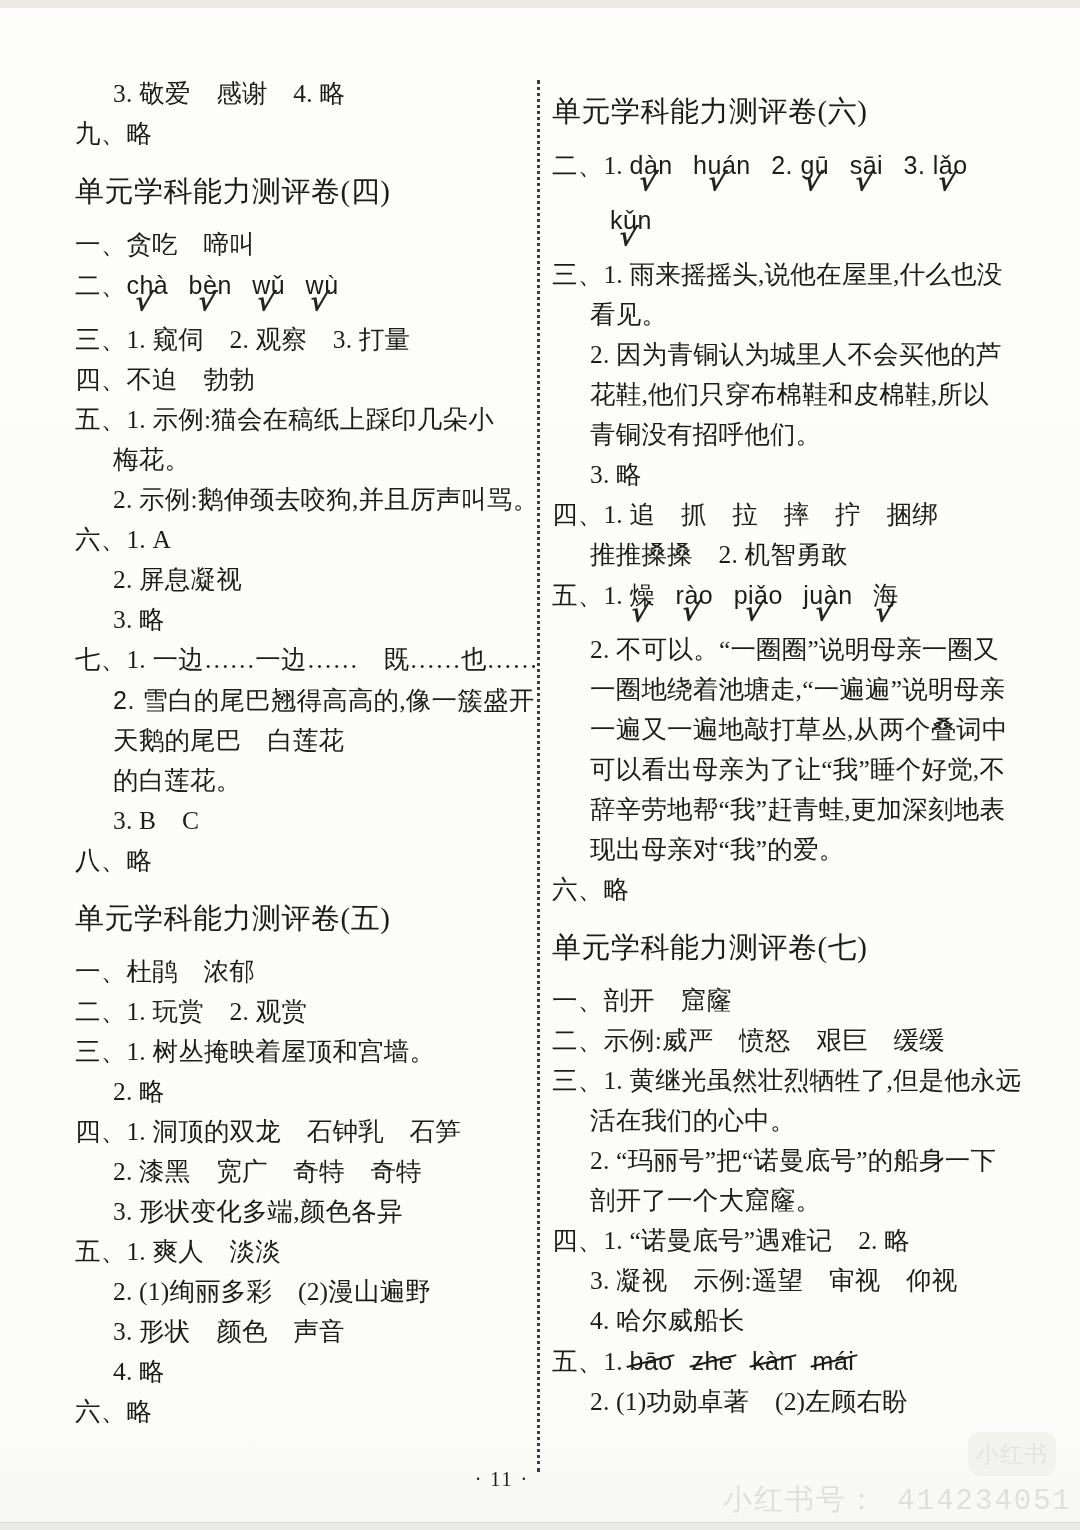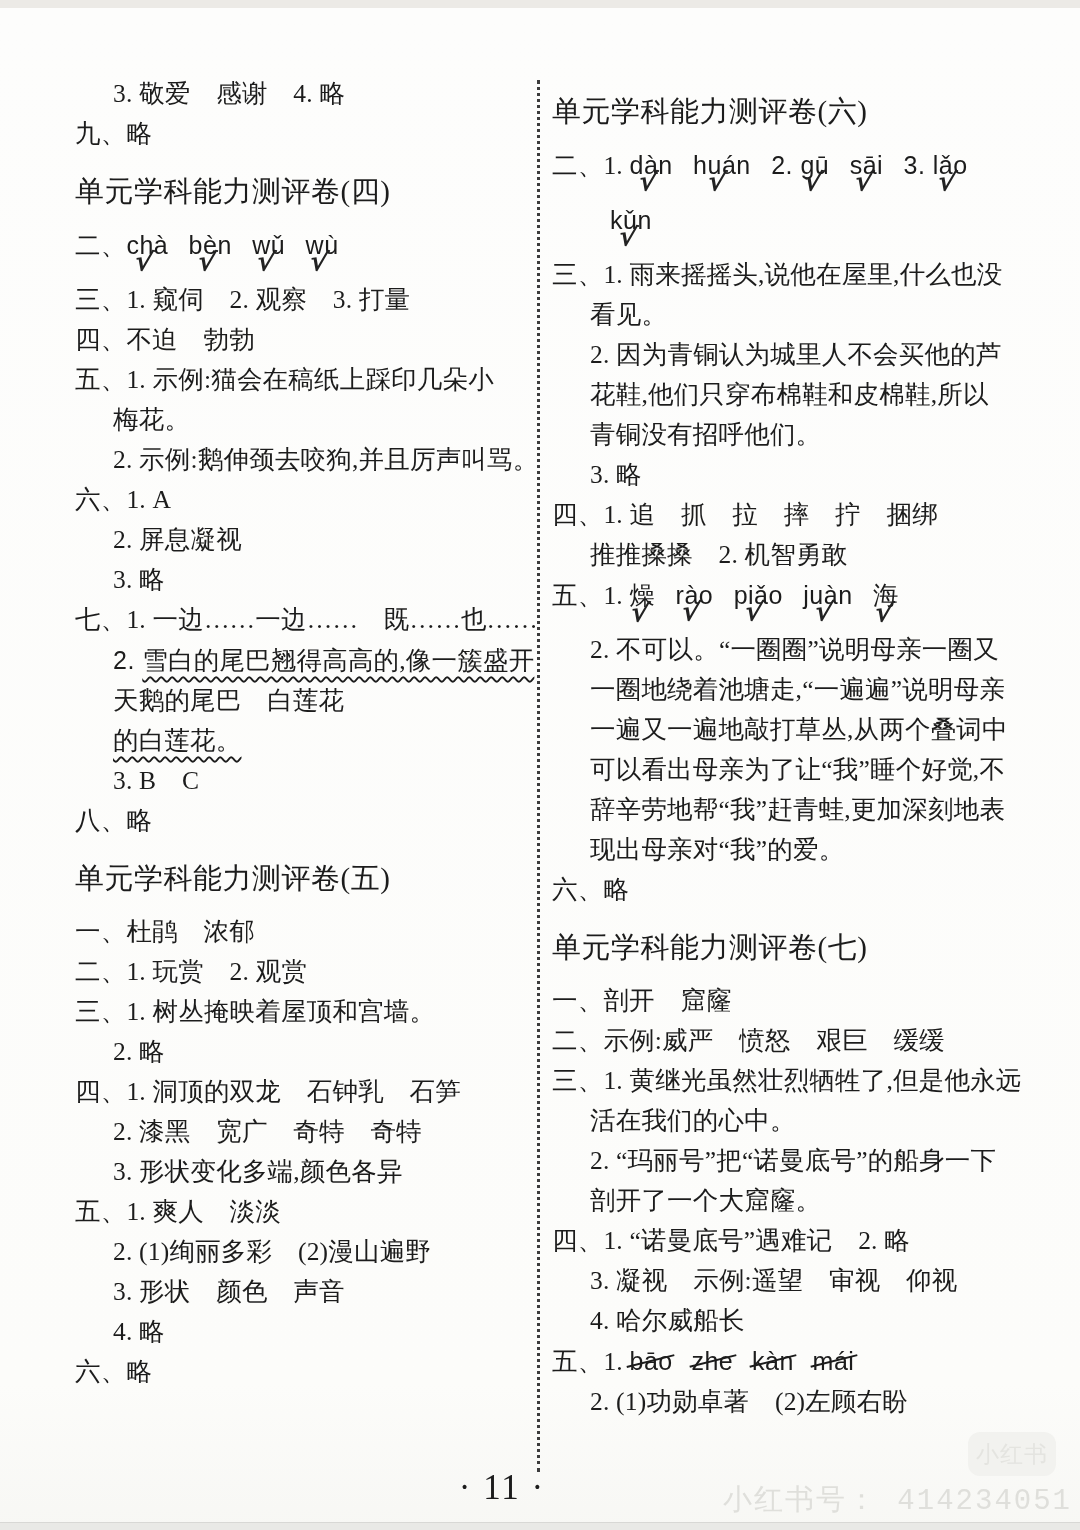--- a/index.html
+++ b/index.html
@@ -36,27 +36,27 @@
     transform:translateX(-50%) rotate(10deg);
     font-size:27px; font-weight:bold; color:#222;
     font-family:"DejaVu Sans",sans-serif; line-height:1;
   }
   .seg-strike { position:relative; display:inline-block; margin-right:0.75em; }
   .seg-strike::after {
     content:""; position:absolute; left:-7%; right:-7%; top:48%;
     border-top:2.5px solid #1c1c1c; transform:rotate(-14deg);
   }
   .wavy {
-    text-decoration:underline; text-decoration-style:wavy;
+    text-decoration-style:wavy;
     text-decoration-thickness:1.5px; text-underline-offset:7px;
     text-decoration-color:#1c1c1c;
   }
   .page-num {
     position:absolute; left:432px; top:1460px; width:140px;
-    text-align:center; font-size:35px; letter-spacing:2px;
+    text-align:center; font-size:20px; letter-spacing:2px;
   }
   .wm-badge {
     position:absolute; right:24px; top:1424px; width:88px; height:44px;
     background:#f2f2ef; border-radius:12px;
     display:flex; align-items:center; justify-content:center;
     font-family:"Liberation Sans",sans-serif; font-size:23px; color:#e4e4e0;
     letter-spacing:1px;
   }
   .wm-id {
     position:absolute; right:8px; top:1472px;
@@ -69,20 +69,21 @@
   }
 </style>
 </head>
 <body>
 
 <div class="page">
   <div class="col col-left" id="col-left">
       <div class="line indent-1"><span>3. 敬爱　感谢　4. 略</span></div>
       <div class="line indent-0"><span>九、略</span></div>
       <div class="sec-title">单元学科能力测评卷(四)</div>
+      <div class="line indent-0"><span>一、贪吃　啼叫</span></div>
       <div class="line indent-0 gap-b"><span>二、</span><span class="seg-check"><span class="pinyin">chà</span><span class="mk">√</span></span><span class="seg-check"><span class="pinyin">bèn</span><span class="mk">√</span></span><span class="seg-check"><span class="pinyin">wǔ</span><span class="mk">√</span></span><span class="seg-check"><span class="pinyin">wù</span><span class="mk">√</span></span></div>
       <div class="line indent-0"><span>三、1. 窥伺　2. 观察　3. 打量</span></div>
       <div class="line indent-0"><span>四、不迫　勃勃</span></div>
       <div class="line indent-0"><span>五、1. 示例:猫会在稿纸上踩印几朵小</span></div>
       <div class="line indent-1"><span>梅花。</span></div>
       <div class="line indent-1"><span>2. 示例:鹅伸颈去咬狗,并且厉声叫骂。</span></div>
       <div class="line indent-0"><span>六、1. A</span></div>
       <div class="line indent-1"><span>2. 屏息凝视</span></div>
       <div class="line indent-1"><span>3. 略</span></div>
       <div class="line indent-0"><span>七、1. 一边……一边……　既……也……</span></div>

